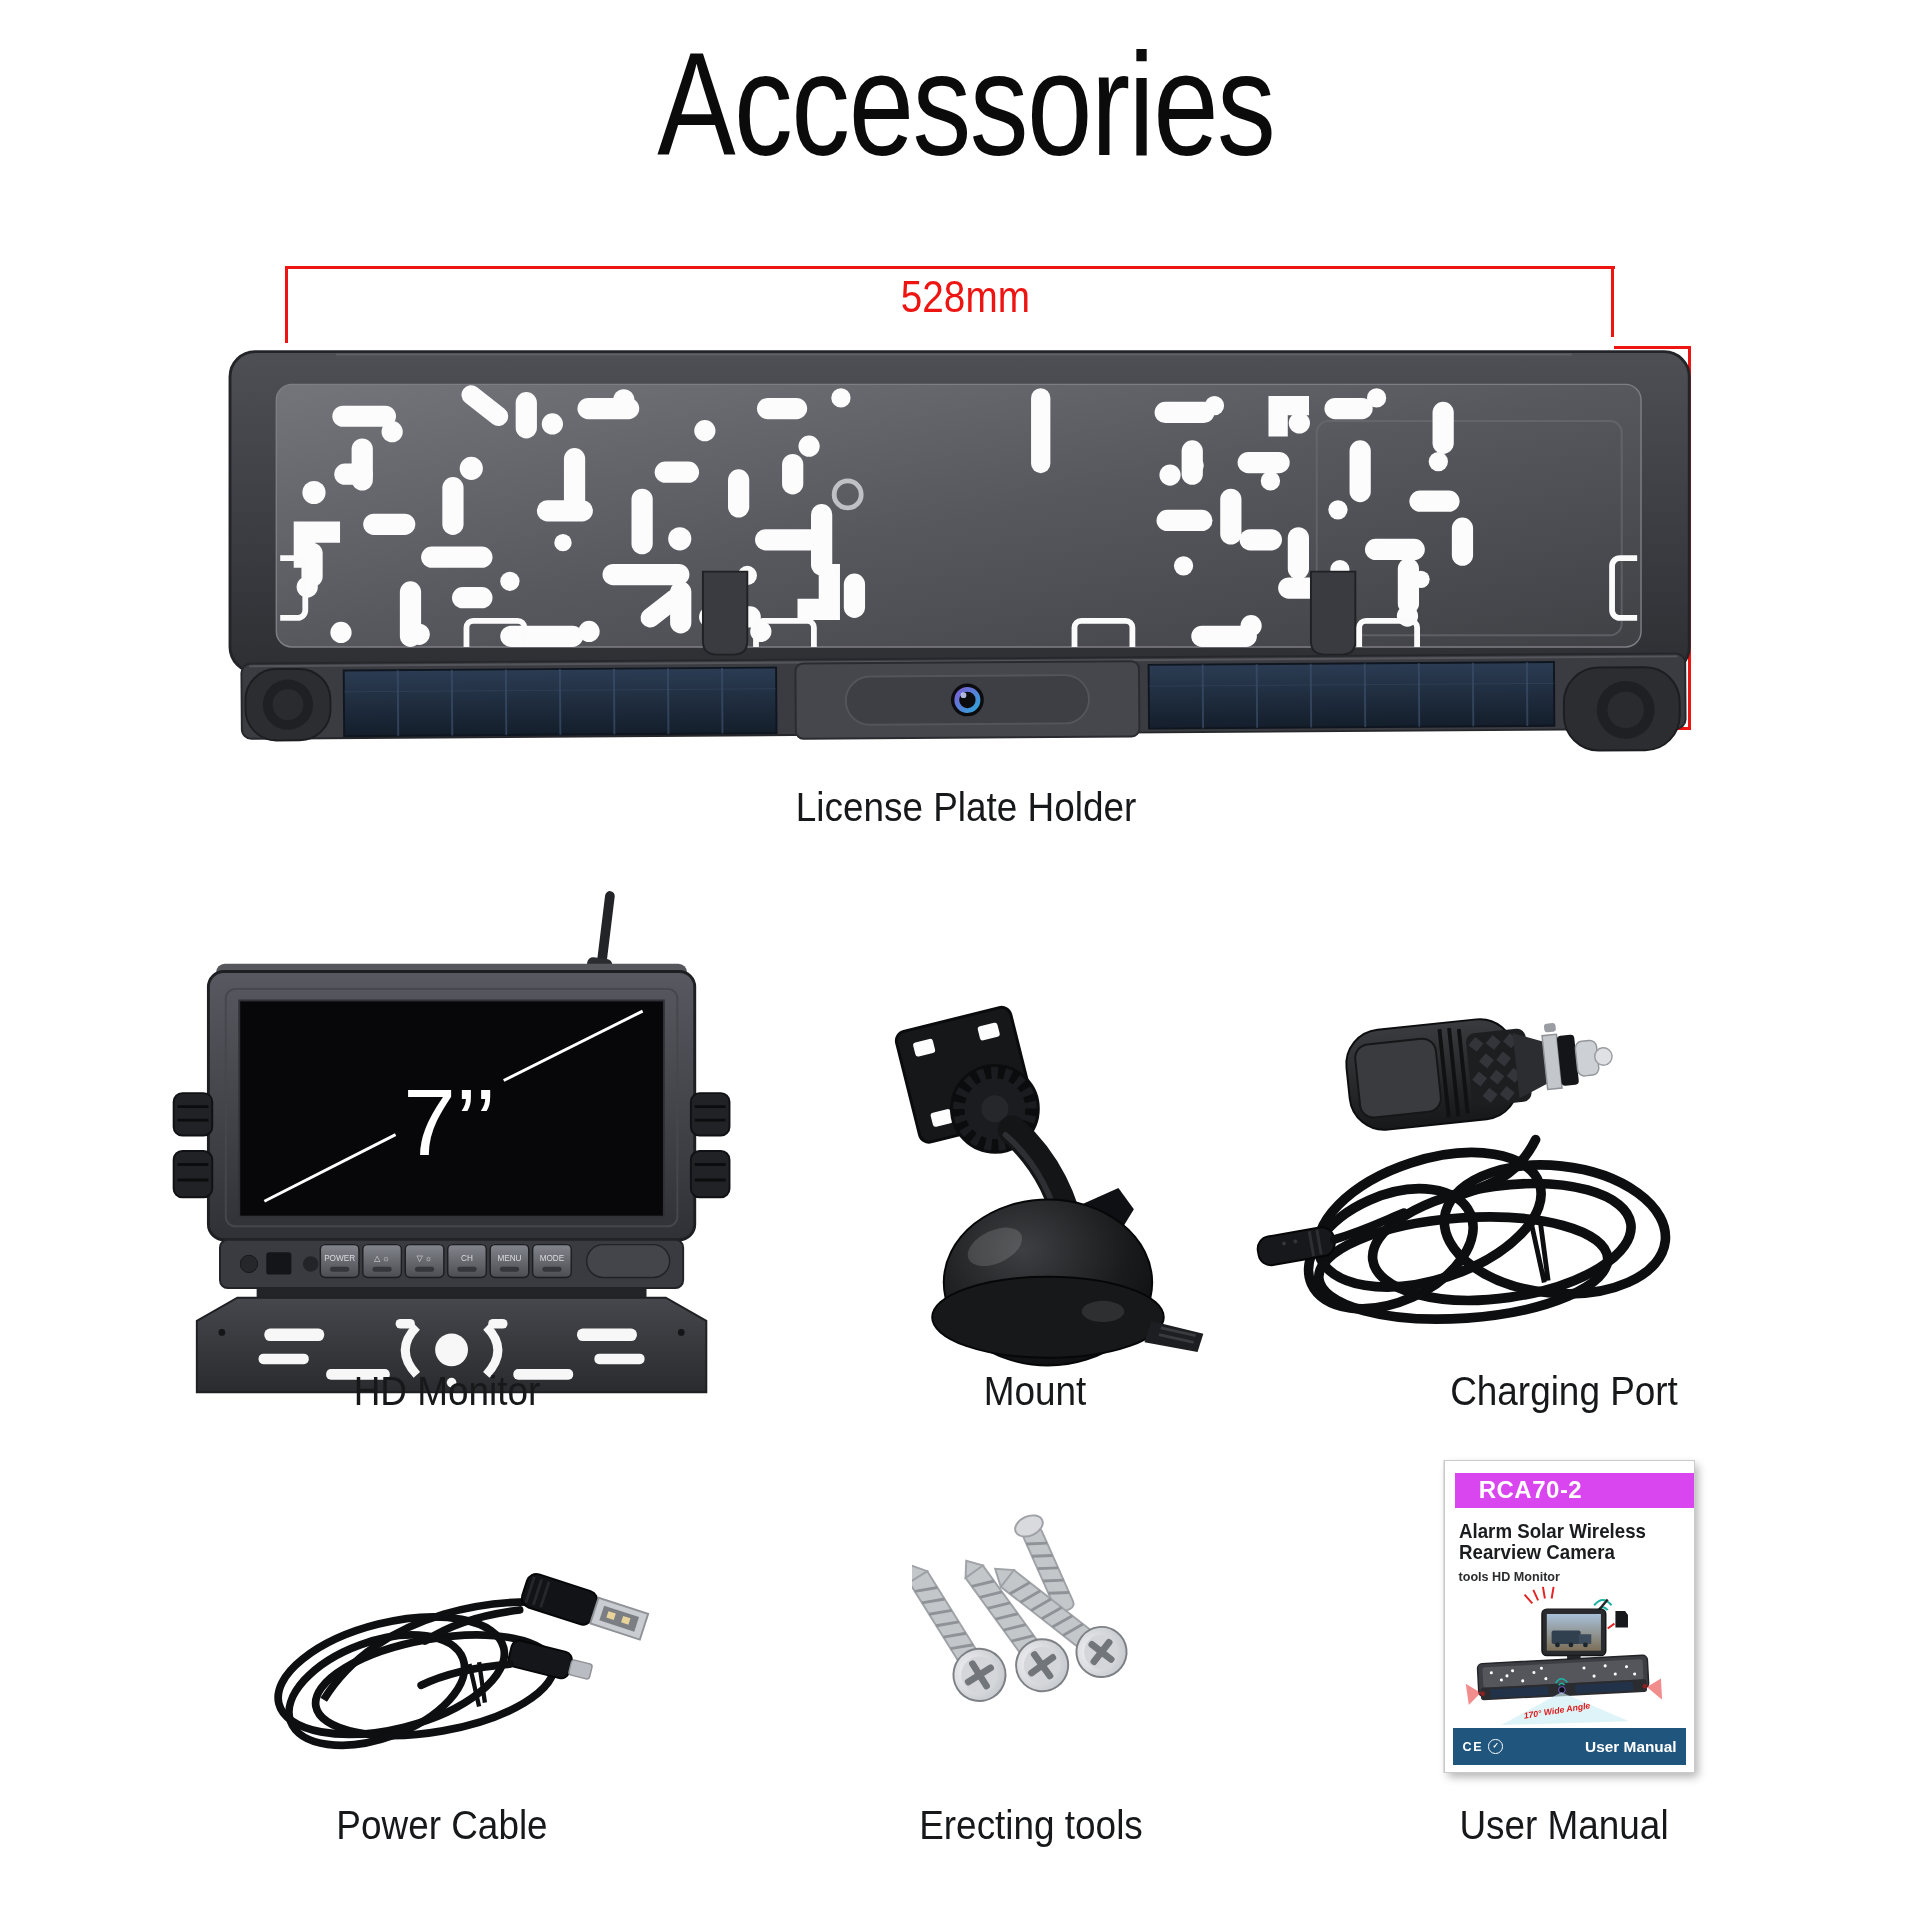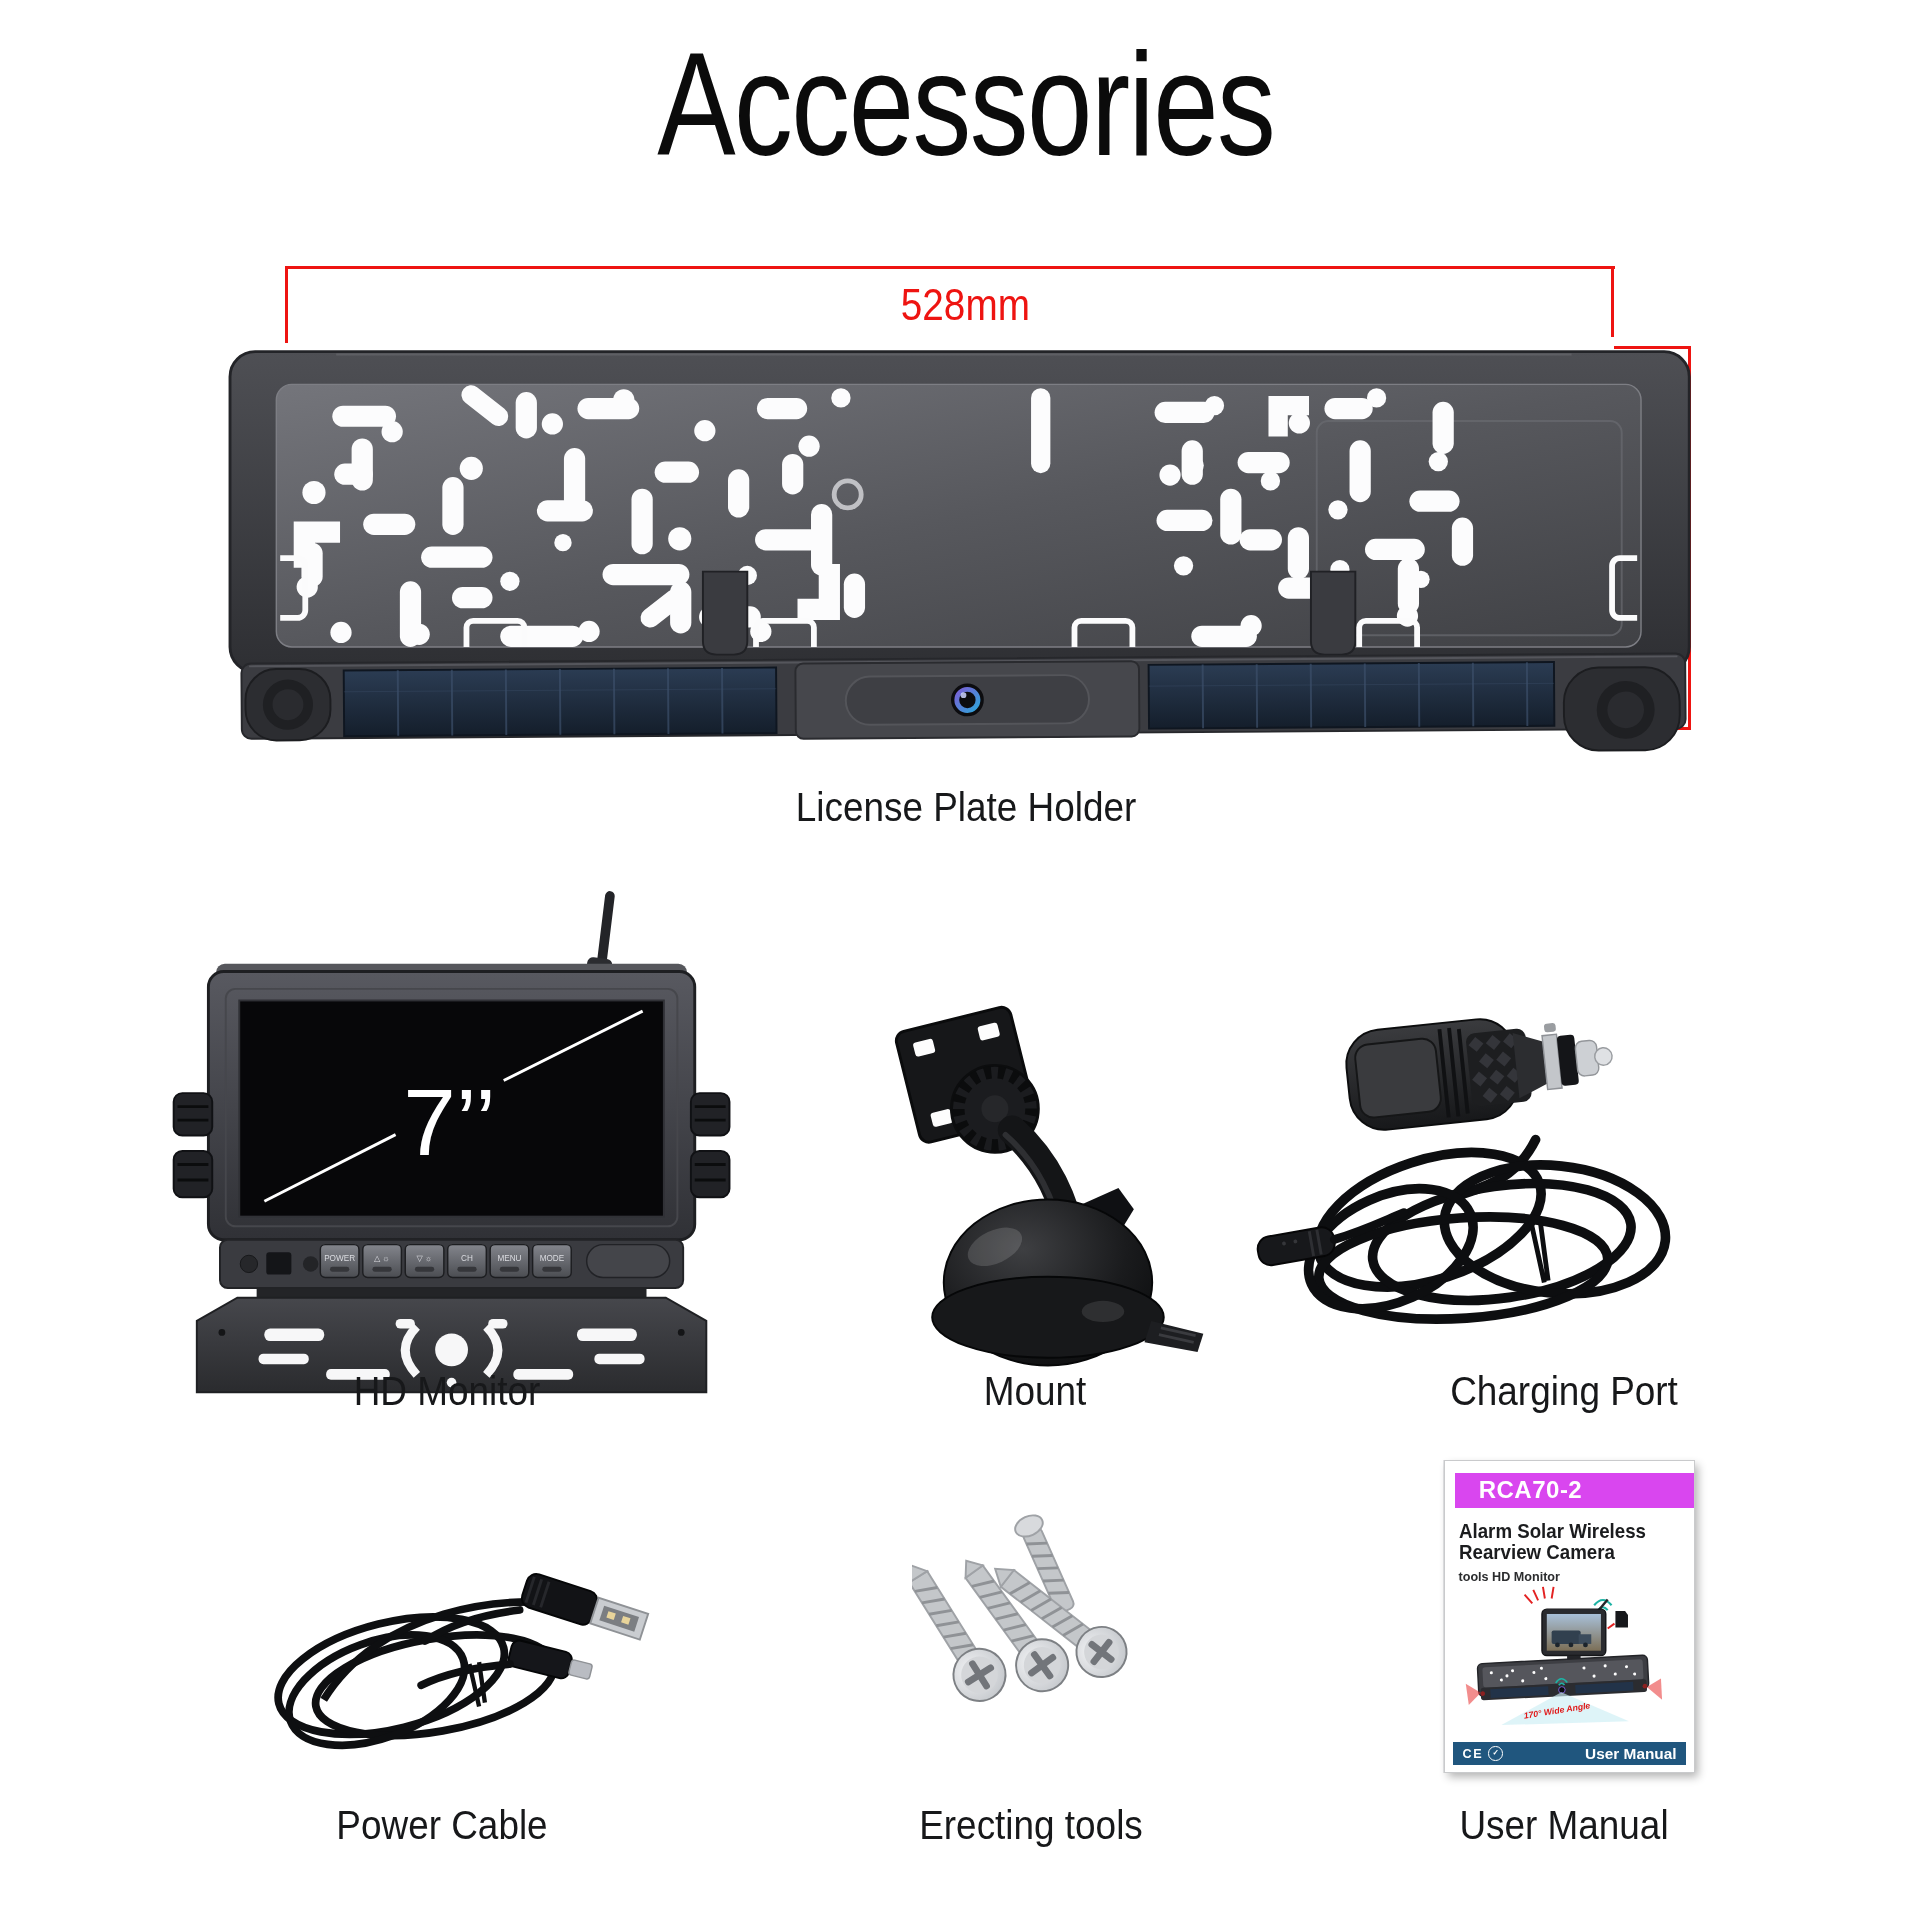--- a/index.html
+++ b/index.html
@@ -17,41 +17,41 @@
            transform:translateX(-50%) scaleX(.90);}
   
   .manual{background:#ffffff;border:1px solid #c9cacc;
           box-shadow:3.9px 4.8px 8.7px rgba(0,0,0,.30), -1px 0 0 #e4e5e7;}
   .m-head{margin:11.6px 0 0 9.7px;height:35px;background:#d946ef;color:#fff;
           display:flex;align-items:center;padding-left:24px;
           font-size:24px;font-weight:bold;letter-spacing:0.5px;}
   .m-title{margin:13.5px 11.6px 0 13.5px;font-size:19.3px;font-weight:bold;color:#1b1c1e;
            line-height:1.1;transform:scaleX(.97);transform-origin:left;}
   .m-sub{margin:6.8px 13.5px 0;font-size:12.6px;font-weight:bold;color:#2b2c2e;}
-  .m-foot{position:absolute;left:7.7px;right:7.7px;bottom:6.8px;height:23px;background:#20567e;
+  .m-foot{position:absolute;left:7.7px;right:7.7px;bottom:6.8px;height:37px;background:#20567e;
           color:#fff;display:flex;align-items:center;justify-content:space-between;
           padding:0 9.7px;}
   .m-ce{display:flex;align-items:center;gap:4.8px;font-size:12.6px;font-weight:bold;letter-spacing:1.9px;}
   .ce-circle{display:inline-block;width:12.6px;height:12.6px;border:1px solid #fff;border-radius:50%;
              font-size:7.7px;line-height:12.6px;text-align:center;letter-spacing:0;}
   .m-um{font-size:15.4px;font-weight:bold;}
   svg{display:block;}
   svg text{font-family:"Liberation Sans",sans-serif;}
 </style>
 </head>
 <body>
 
 <div id="canvas">
 
   <div class="page-title"><span>Accessories</span></div>
 
   <div class="dim abs" style="left:285px;top:266px;width:1330px;height:2.9px;"></div>
   <div class="dim abs" style="left:285px;top:266px;width:2.9px;height:77px;"></div>
   <div class="dim abs" style="left:1611px;top:266px;width:2.9px;height:71px;"></div>
-  <div class="dim-label" style="left:869px;top:280px;width:193px;"><span>528mm</span></div>
+  <div class="dim-label" style="left:869px;top:272px;width:193px;"><span>528mm</span></div>
 
   <div class="dim abs" style="left:1688px;top:346px;width:2.9px;height:384px;"></div>
   <div class="dim abs" style="left:1614px;top:346px;width:76px;height:2.9px;"></div>
   <div class="dim abs" style="left:1614px;top:727px;width:76px;height:2.9px;"></div>
   <div class="dim-label" style="left:1566px;top:568px;width:193px;height:48px;transform:rotate(90deg);"><span>150mm</span></div>
 
   <svg class="abs" style="left:220px;top:340px;" width="1487" height="415" viewBox="0 0 1540 430">
     <defs>
       <linearGradient id="pgFrame" x1="0" y1="0" x2="0" y2="1">
           <stop offset="0" stop-color="#4e4f54"></stop>

